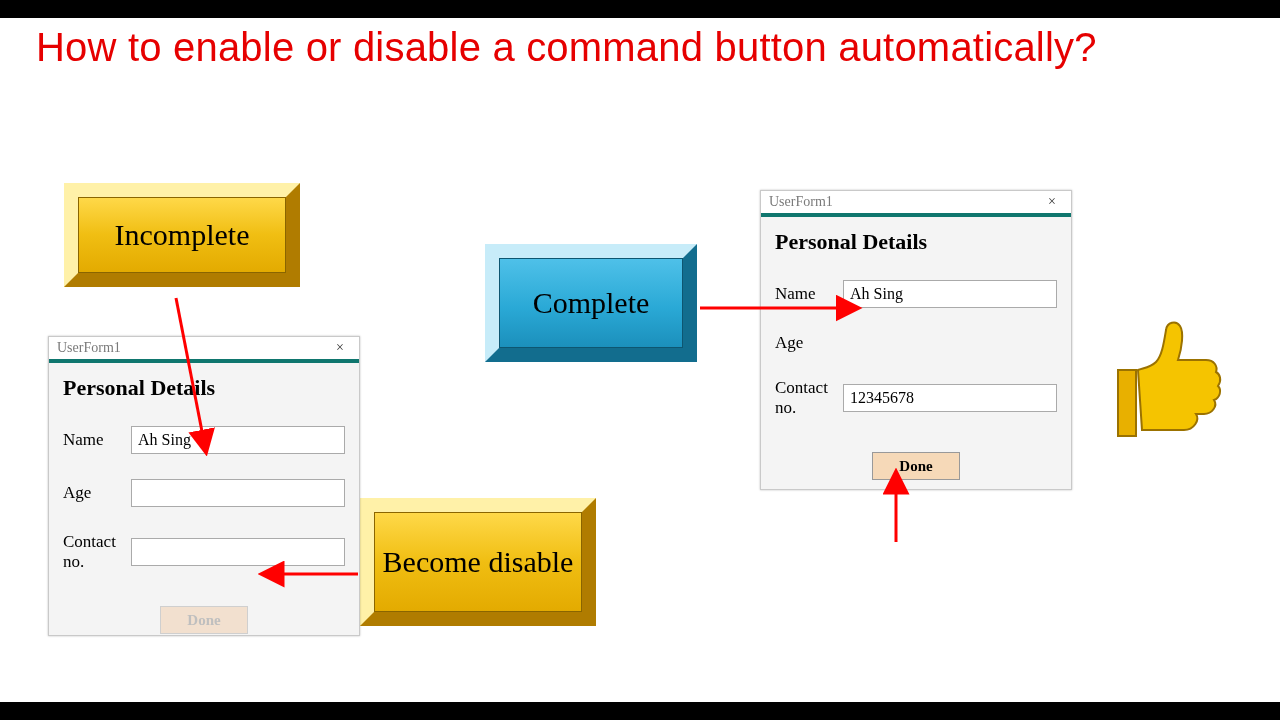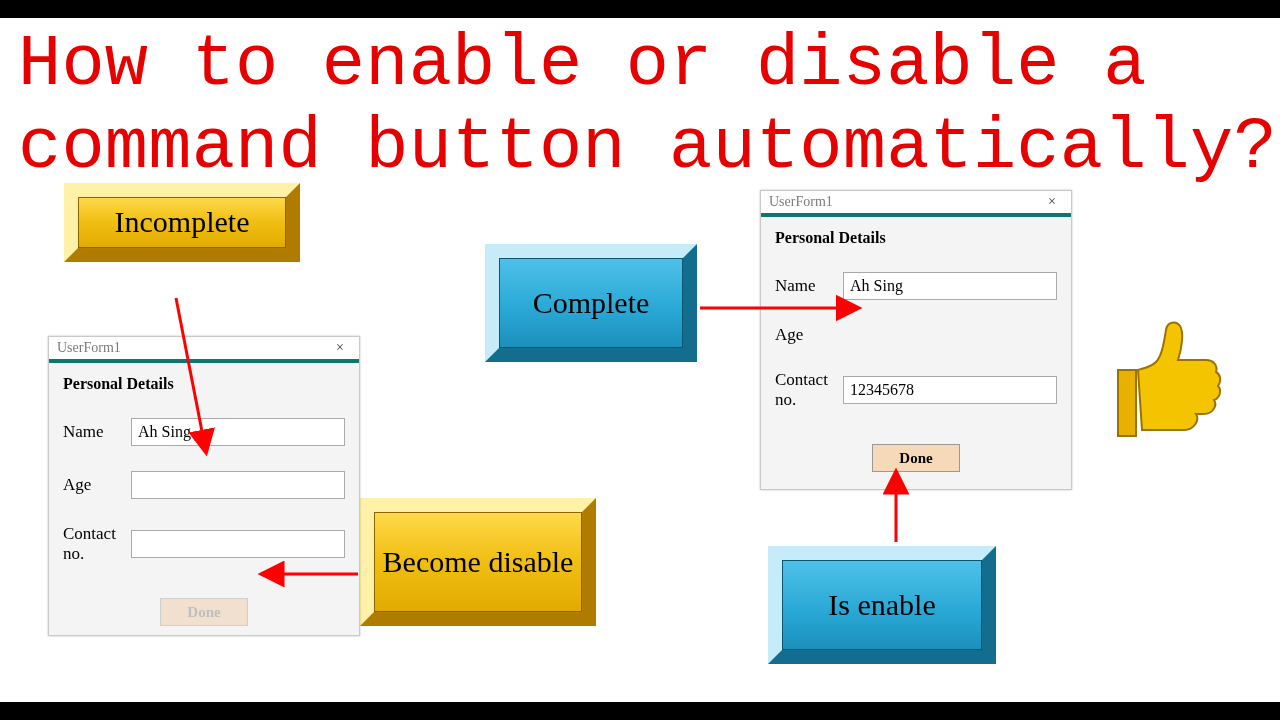--- a/index.html
+++ b/index.html
@@ -14,26 +14,26 @@
   .canvas {
     position: absolute;
     left: 0;
     top: 18px;
     width: 1280px;
     height: 684px;
     background: #fff;
   }
   .title {
     position: absolute;
-    left: 18px;
+    left: 36px;
     top: 6px;
-    font-size: 72px;
+    font-size: 40px;
     line-height: 1.15;
     color: #e60000;
-    font-family: Liberation Mono, monospace;
+    font-family: Liberation Sans, sans-serif;
     letter-spacing: 0.2px;
   }
 
   
   .bevel {
     position: absolute;
     display: flex;
     align-items: center;
     justify-content: center;
     font-size: 30px;
@@ -78,21 +78,21 @@
     font-size: 14px;
     color: #333;
     width: 22px;
     text-align: center;
   }
   .uf-body {
     padding: 12px 14px 16px 14px;
   }
   .uf-heading {
     font-weight: bold;
-    font-size: 16px;
+    font-size: 22px;
     margin-bottom: 8px;
     color: #000;
   }
   .uf-row {
     display: flex;
     align-items: center;
     margin-bottom: 4px;
     margin-top: 25px;
   }
   .uf-label {
@@ -147,35 +147,32 @@
     pointer-events: none;
   }
 </style>
 </head>
 <body>
 
 <div class="canvas">
 
   <div class="title">How to enable or disable a command button automatically?</div>
 
-  <div class="bevel bevel-gold" style="left:64px; top:165px; width:236px; height:79px;">
+  <div class="bevel bevel-gold" style="left:64px; top:165px; width:236px; height:104px;">
     <span>Incomplete</span>
   </div>
 
   <div class="bevel bevel-blue" style="left:485px; top:226px; width:212px; height:118px;">
     <span>Complete</span>
   </div>
 
   <div class="bevel bevel-gold" style="left:360px; top:480px; width:236px; height:128px;">
     <span>Become disable</span>
   </div>
 
-  <div class="bevel bevel-blue" style="left:768px; top:528px; width:228px; height:118px;">
-    <span>Is enable</span>
-  </div>
 
   <div class="userform" style="left:48px; top:318px; width:312px; height:300px;">
     <div class="uf-titlebar">
       <span>UserForm1</span>
       <span class="uf-close">×</span>
     </div>
     <div class="uf-body">
       <div class="uf-heading">Personal Details</div>
       <div class="uf-row">
         <div class="uf-label">Name</div>

